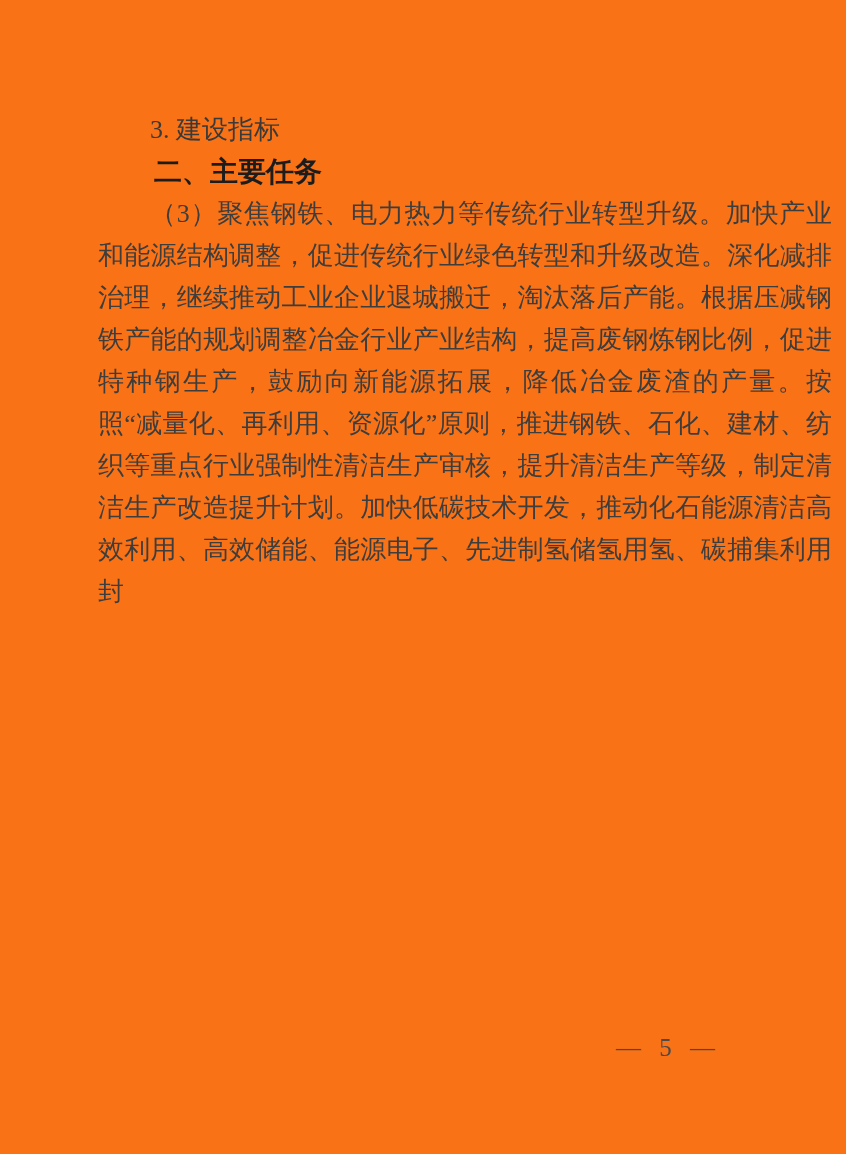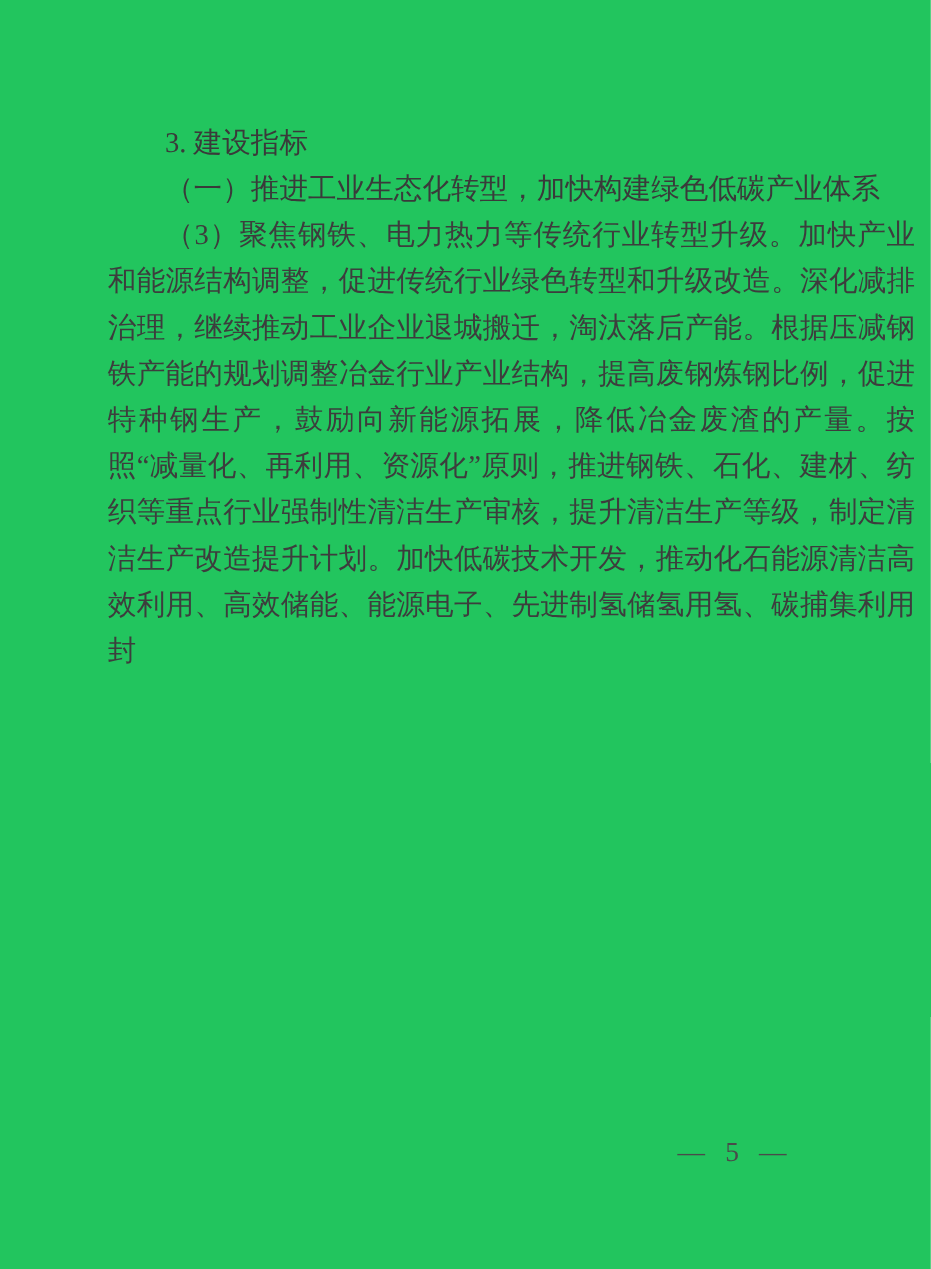--- a/index.html
+++ b/index.html
@@ -12,21 +12,21 @@
     background: #ffffff;
     position: relative;
     font-family: "Liberation Serif", serif;
   }
   .page {
     position: absolute;
     left: 0;
     top: 0;
     width: 846px;
     height: 1154px;
-    background: #22c55e;
+    background: #f97316;
     overflow: hidden;
   }
   .content {
     position: absolute;
     left: 98px;
     top: 109px;
     width: 734px;
     color: #3d3d3d;
     font-size: 26px;
     line-height: 42px;
@@ -61,17 +61,17 @@
     word-spacing: 6px;
     font-family: "Liberation Serif", serif;
   }
 </style>
 </head>
 <body>
 
 <div class="page">
   <div class="content">
     <div class="h-kai">3. 建设指标</div>
-    <div class="h-kai">（一）推进工业生态化转型，加快构建绿色低碳产业体系</div>
+    <div class="h-bold">二、主要任务</div>
     <div class="para">（3）聚焦钢铁、电力热力等传统行业转型升级。加快产业和能源结构调整，促进传统行业绿色转型和升级改造。深化减排治理，继续推动工业企业退城搬迁，淘汰落后产能。根据压减钢铁产能的规划调整冶金行业产业结构，提高废钢炼钢比例，促进特种钢生产，鼓励向新能源拓展，降低冶金废渣的产量。按照“减量化、再利用、资源化”原则，推进钢铁、石化、建材、纺织等重点行业强制性清洁生产审核，提升清洁生产等级，制定清洁生产改造提升计划。加快低碳技术开发，推动化石能源清洁高效利用、高效储能、能源电子、先进制氢储氢用氢、碳捕集利用封</div>
   </div>
   <div class="page-number">— 5 —</div>
 </div>
 
 </body></html>

